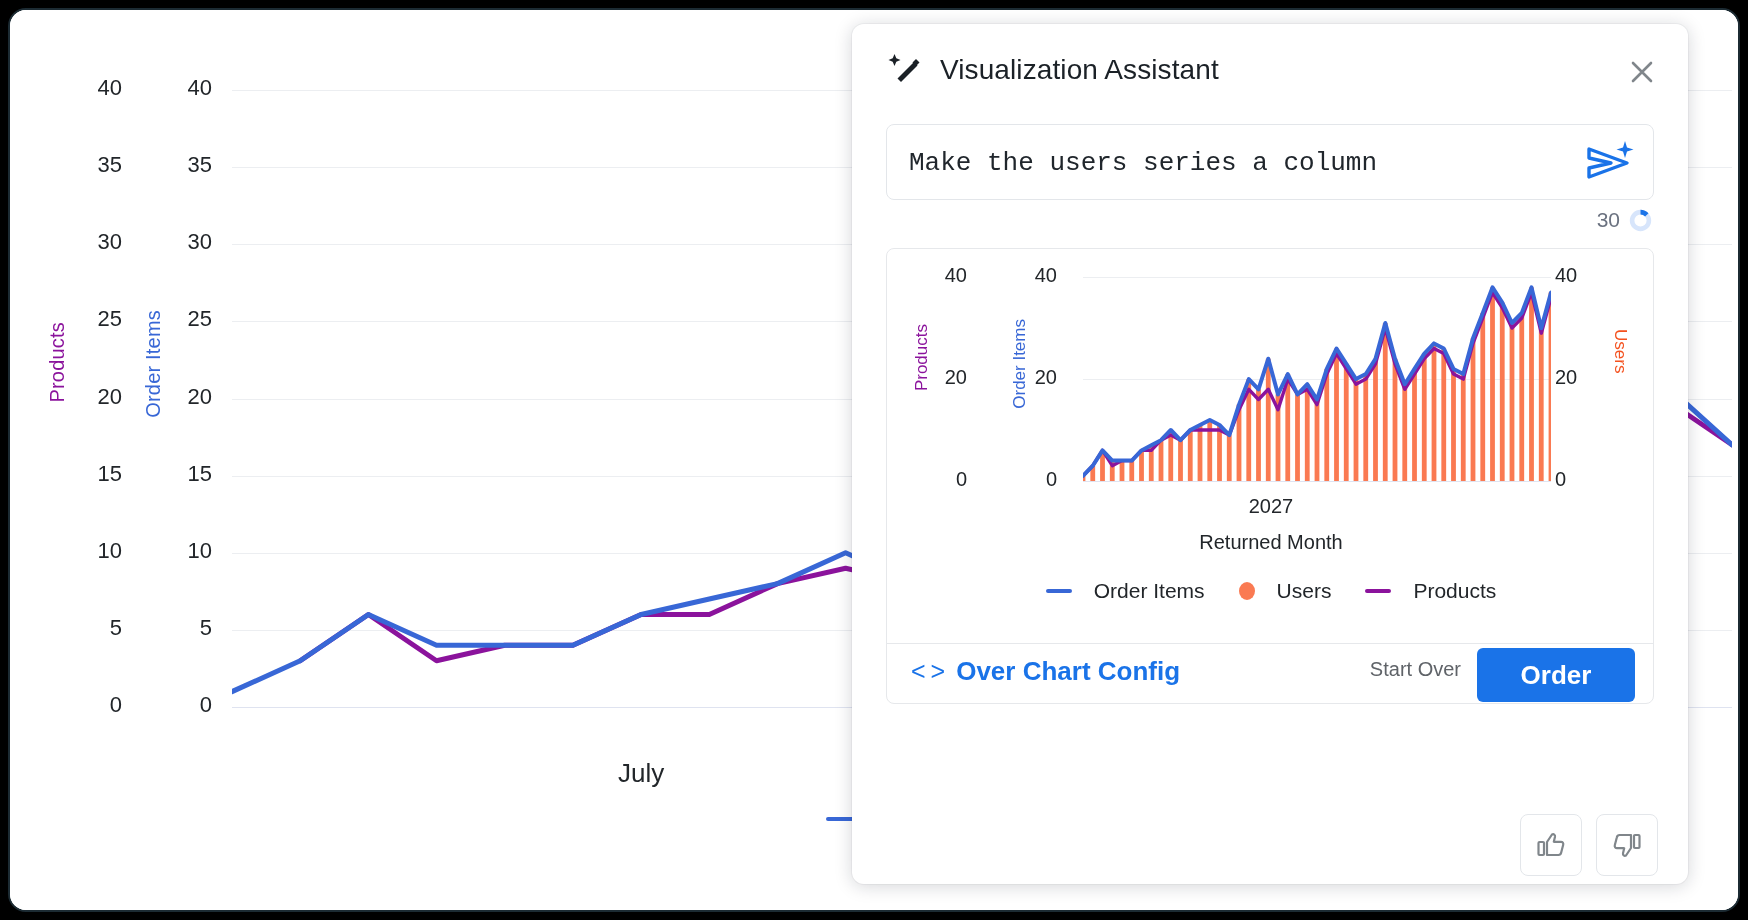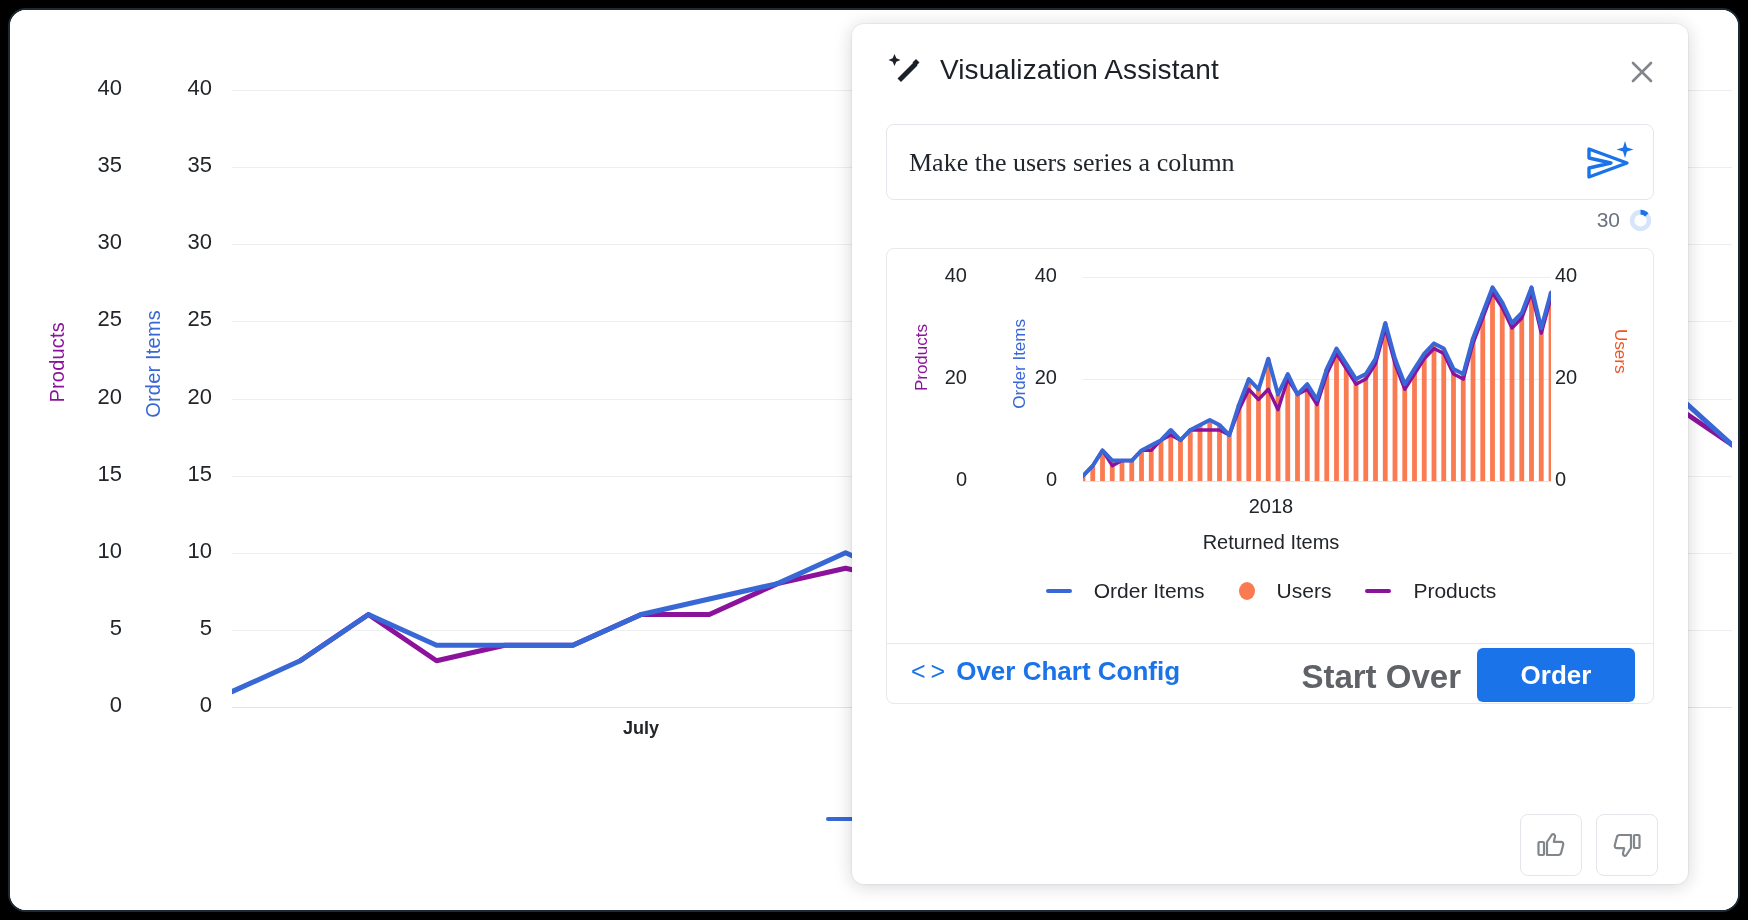--- a/index.html
+++ b/index.html
@@ -55,26 +55,25 @@
     position: absolute;
     left: 222px;
     width: 1500px;
     height: 1px;
     background: #eceef1;
   }
   .main-gridline.baseline { background: #dfe3f0; }
 
   .main-xtick {
     position: absolute;
-    top: 708px;
-    font-size: 18px;
+    top: 748px;
+    font-size: 26px;
     color: #22262a;
     transform: translateX(-50%);
     white-space: nowrap;
-    font-weight: bold;
   }
 
   #main-plot {
     position: absolute;
     left: 222px; top: 80px;
     width: 1500px; height: 617px;
     overflow: hidden;
   }
   #main-plot svg { display: block; }
 
@@ -134,21 +133,21 @@
     border: 1px solid #e3e6ea;
     border-radius: 8px;
     background: #ffffff;
   }
   #prompt-input {
     position: absolute;
     left: 22px; top: 0;
     width: 640px; height: 76px;
     border: none; outline: none;
     background: transparent;
-    font-family: Liberation Serif, serif;
+    font-family: Liberation Mono, monospace;
     font-size: 26px;
     color: #20262c;
   }
   #prompt-send-button {
     position: absolute;
     right: 18px; top: 14px;
     width: 52px; height: 48px;
     cursor: pointer;
   }
 
@@ -269,25 +268,24 @@
   #edit-config-brackets {
     font-size: 25px; color: #1a73e8;
     letter-spacing: -1px;
   }
   #edit-config-label {
     font-size: 26px; color: #1a73e8; font-weight: bold;
   }
   #start-over-button {
     position: absolute;
     right: 192px; top: 14px;
-    font-size: 33px;
+    font-size: 20px;
     color: #5f6368;
     cursor: pointer;
     white-space: nowrap;
-    font-weight: bold;
   }
   #apply-button {
     position: absolute;
     right: 18px; top: 4px;
     width: 158px; height: 54px;
     background: #1a73e8;
     border: none;
     border-radius: 6px;
     color: #ffffff;
     font-family: "Liberation Sans", sans-serif;
@@ -495,22 +493,22 @@
               <rect x="436.35" y="45.86" width="4.8" height="168.14" fill="#fa7a52"></rect>
               <rect x="446.10" y="20.38" width="4.8" height="193.62" fill="#fa7a52"></rect>
               <rect x="455.85" y="61.14" width="4.8" height="152.86" fill="#fa7a52"></rect>
               <rect x="465.60" y="25.48" width="4.8" height="188.52" fill="#fa7a52"></rect>
             </g>
           <polyline id="prev-line-products" fill="none" stroke="#8b139c" stroke-width="3.4" stroke-linejoin="round" stroke-linecap="round" points="0.0,208.9 9.8,198.7 19.5,183.4 29.3,198.7 39.0,193.6 48.8,193.6 58.5,183.4 68.3,183.4 78.0,173.2 87.8,168.1 97.5,173.2 107.3,163.0 117.0,163.0 126.8,163.0 136.5,163.0 146.3,168.1 156.0,142.7 165.8,122.3 175.5,132.5 185.3,122.3 195.0,142.7 204.8,112.1 214.5,127.4 224.3,122.3 234.0,137.6 243.8,107.0 253.5,86.6 263.3,101.9 273.0,117.2 282.8,112.1 292.5,96.8 302.3,61.1 312.0,96.8 321.8,122.3 331.5,107.0 341.3,91.7 351.0,81.5 360.8,86.6 370.5,107.0 380.3,112.1 390.0,76.4 399.8,51.0 409.5,25.5 419.3,40.8 429.0,61.1 438.8,51.0 448.5,25.5 458.3,66.2 468.0,30.6"></polyline>
           <polyline id="prev-line-orderitems" fill="none" stroke="#3867d6" stroke-width="4" stroke-linejoin="round" stroke-linecap="round" points="0.0,208.9 9.8,198.7 19.5,183.4 29.3,193.6 39.0,193.6 48.8,193.6 58.5,183.4 68.3,178.3 78.0,173.2 87.8,163.0 97.5,173.2 107.3,163.0 117.0,158.0 126.8,152.9 136.5,158.0 146.3,168.1 156.0,137.6 165.8,112.1 175.5,122.3 185.3,91.7 195.0,127.4 204.8,107.0 214.5,127.4 224.3,117.2 234.0,132.5 243.8,101.9 253.5,81.5 263.3,96.8 273.0,112.1 282.8,107.0 292.5,91.7 302.3,56.0 312.0,91.7 321.8,117.2 331.5,101.9 341.3,86.6 351.0,76.4 360.8,81.5 370.5,101.9 380.3,107.0 390.0,71.3 399.8,45.9 409.5,20.4 419.3,35.7 429.0,56.0 438.8,45.9 448.5,20.4 458.3,61.1 468.0,25.5"></polyline>
         </svg>
       </div>
 
-      <div id="prev-xlabel-year">2018</div>
-      <div id="prev-xlabel-axis">Returned Items</div>
+      <div id="prev-xlabel-year">2027</div>
+      <div id="prev-xlabel-axis">Returned Month</div>
 
       <div id="prev-legend">
           <div class="legend-entry">
             <span class="prev-swatch-line" style="background: rgb(56, 103, 214);"></span>
             <span class="prev-legend-text" style="margin-left: 10px;">Order Items</span>
           </div>
           <div class="legend-entry">
             <span class="prev-swatch-dot" style="background: rgb(250, 122, 82);"></span>
             <span class="prev-legend-text" style="margin-left: 10px;">Users</span>
           </div>

